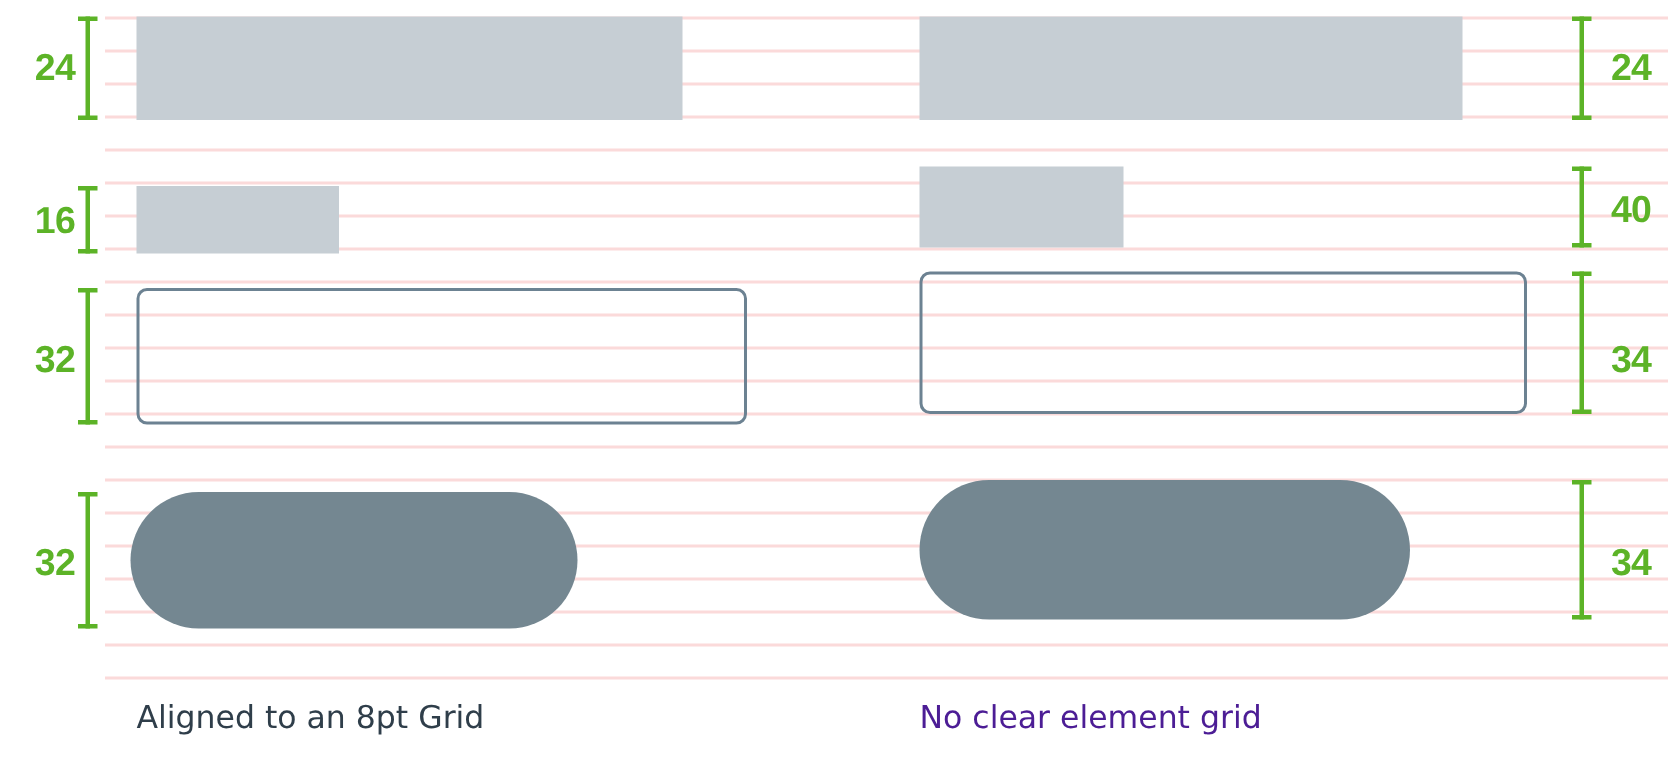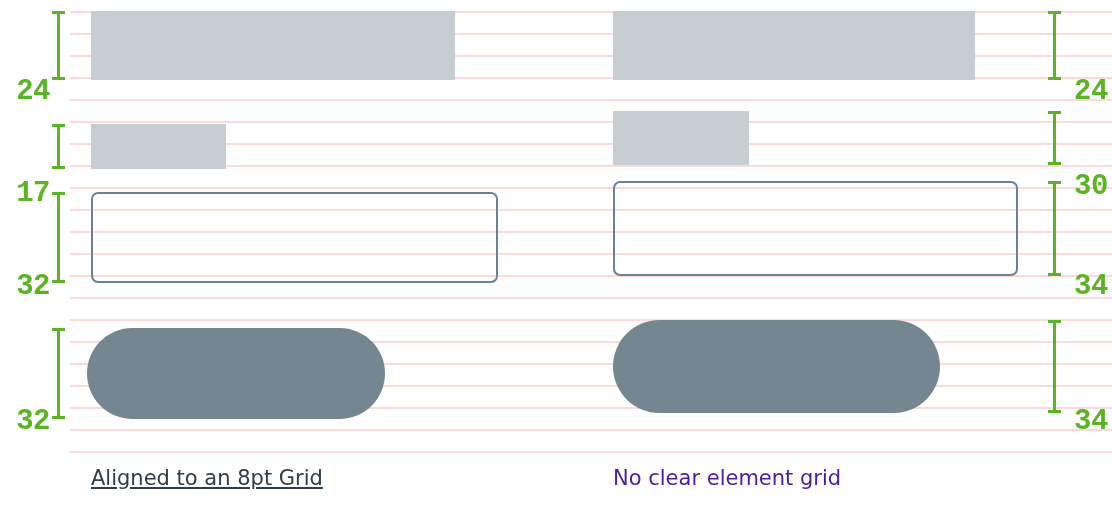--- a/index.html
+++ b/index.html
@@ -54,27 +54,26 @@
     width: 13px;
     height: 3px;
     background: #5cb327;
   }
   .bracket .cap.top { top: 0; }
   .bracket .cap.bot { bottom: 0; }
 
   .measure-label {
     position: absolute;
     color: #5cb327;
-    font-family: Liberation Mono, monospace;
+    font-family: Liberation Sans, sans-serif;
     font-weight: bold;
-    font-size: 29px;
+    font-size: 25px;
     letter-spacing: -0.5px;
     line-height: 1;
     white-space: nowrap;
-    margin-top: 44px;
   }
   .measure-label.left {
     text-align: right;
     width: 44px;
   }
   .measure-label.right {
     text-align: left;
   }
 
   
@@ -149,28 +148,28 @@
         <div class="cap top" style="background: rgb(92, 179, 39);"></div>
         <div class="cap bot" style="background: rgb(92, 179, 39);"></div>
       </div>
       <div class="measure-label right" style="left: 1074px; top: 33px; color: rgb(92, 179, 39);">24</div>
       <div class="shape filled-light" style="left: 91px; top: 124px; width: 135px; height: 45px; background: rgb(198, 206, 212);"></div>
       <div class="bracket" style="left: 52px; top: 124px; height: 45px;">
         <div class="stem" style="background: rgb(92, 179, 39);"></div>
         <div class="cap top" style="background: rgb(92, 179, 39);"></div>
         <div class="cap bot" style="background: rgb(92, 179, 39);"></div>
       </div>
-      <div class="measure-label left" style="left: 6px; top: 135px; color: rgb(92, 179, 39);">17</div>
+      <div class="measure-label left" style="left: 6px; top: 135px; color: rgb(92, 179, 39);">16</div>
       <div class="shape filled-light" style="left: 613px; top: 111px; width: 136px; height: 54px; background: rgb(198, 206, 212);"></div>
       <div class="bracket" style="left: 1048px; top: 111px; height: 54px;">
         <div class="stem" style="background: rgb(92, 179, 39);"></div>
         <div class="cap top" style="background: rgb(92, 179, 39);"></div>
         <div class="cap bot" style="background: rgb(92, 179, 39);"></div>
       </div>
-      <div class="measure-label right" style="left: 1074px; top: 128px; color: rgb(92, 179, 39);">30</div>
+      <div class="measure-label right" style="left: 1074px; top: 128px; color: rgb(92, 179, 39);">40</div>
       <div class="shape outlined" style="left: 91px; top: 192px; width: 407px; height: 91px; border-color: rgb(108, 130, 146);"></div>
       <div class="bracket" style="left: 52px; top: 192px; height: 91px;">
         <div class="stem" style="background: rgb(92, 179, 39);"></div>
         <div class="cap top" style="background: rgb(92, 179, 39);"></div>
         <div class="cap bot" style="background: rgb(92, 179, 39);"></div>
       </div>
       <div class="measure-label left" style="left: 6px; top: 228px; color: rgb(92, 179, 39);">32</div>
       <div class="shape outlined" style="left: 613px; top: 181px; width: 405px; height: 95px; border-color: rgb(108, 130, 146);"></div>
       <div class="bracket" style="left: 1048px; top: 181px; height: 95px;">
         <div class="stem" style="background: rgb(92, 179, 39);"></div>
@@ -185,17 +184,17 @@
         <div class="cap bot" style="background: rgb(92, 179, 39);"></div>
       </div>
       <div class="measure-label left" style="left: 6px; top: 363px; color: rgb(92, 179, 39);">32</div>
       <div class="shape pill" style="left: 613px; top: 320px; width: 327px; height: 93px; background: rgb(116, 135, 145);"></div>
       <div class="bracket" style="left: 1048px; top: 320px; height: 93px;">
         <div class="stem" style="background: rgb(92, 179, 39);"></div>
         <div class="cap top" style="background: rgb(92, 179, 39);"></div>
         <div class="cap bot" style="background: rgb(92, 179, 39);"></div>
       </div>
       <div class="measure-label right" style="left: 1074px; top: 363px; color: rgb(92, 179, 39);">34</div>
-      <div class="caption" style="left: 91px; top: 468px; color: rgb(47, 62, 74); text-decoration: underline;">Aligned to an 8pt Grid</div>
+      <div class="caption" style="left: 91px; top: 468px; color: rgb(47, 62, 74);">Aligned to an 8pt Grid</div>
       <div class="caption" style="left: 613px; top: 468px; color: #4c1d95;">No clear element grid</div>
     </div>
 
 </div>
 
 </body></html>

